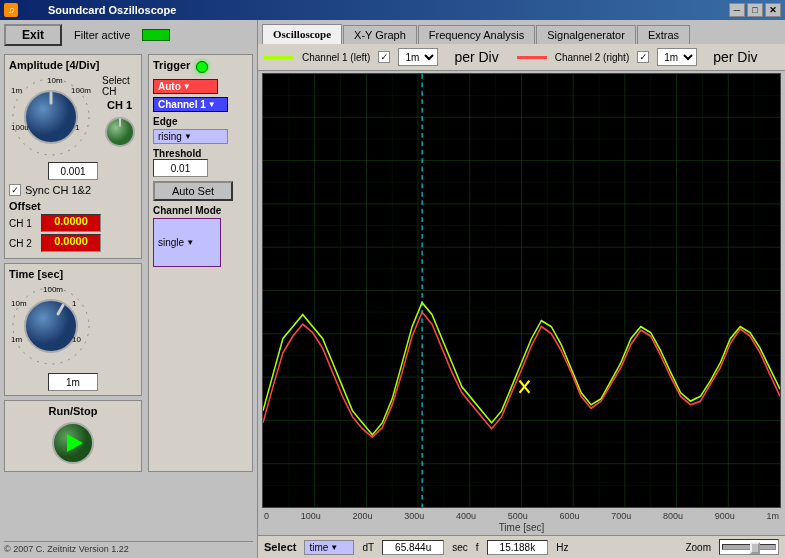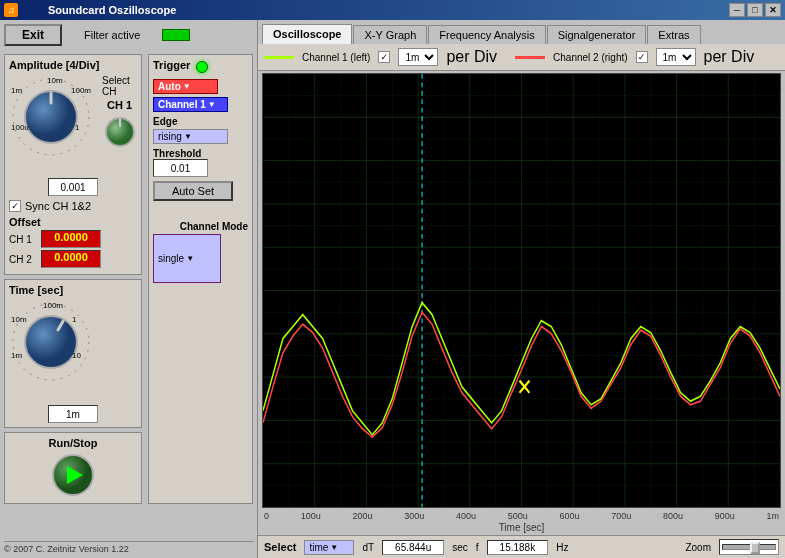--- a/index.html
+++ b/index.html
@@ -78,20 +78,21 @@
       cursor: pointer;
       font-size: 11px;
       margin-right: 1px;
       color: #000;
     }
     .tab.active {
       background: #f0f0f0;
       border-color: #888;
       font-weight: bold;
       padding-bottom: 4px;
+      font-family: Liberation Serif, serif;
     }
 
     
     .content-area {
       display: flex;
       flex: 1;
     }
 
     
     .left-panel {
@@ -100,21 +101,21 @@
       padding: 4px;
       display: flex;
       flex-direction: column;
       gap: 4px;
       border-right: 1px solid #888;
     }
 
     .exit-filter-row {
       display: flex;
       align-items: center;
-      gap: 22px;
+      gap: 12px;
       margin-bottom: 4px;
     }
     .exit-btn {
       background: #c0c0c0;
       border: 2px outset #888;
       padding: 2px 16px;
       font-size: 12px;
       cursor: pointer;
       font-weight: bold;
     }
@@ -266,21 +267,21 @@
     .autoset-btn {
       background: #c0c0c0;
       border: 2px outset #888;
       padding: 2px 8px;
       font-size: 11px;
       cursor: pointer;
       margin-top: 4px;
       width: 80px;
     }
 
-    .channel-mode-section { margin-top: 20px; text-align: right; }
+    .channel-mode-section { margin-top: 4px; }
     .channel-mode-label { font-size: 10px; font-weight: bold; }
     .mode-dropdown {
       background: #c0c0ff;
       border: 1px solid #701a75;
       padding: 18px 4px;
       font-size: 10px;
       cursor: pointer;
       display: flex;
       align-items: center;
       gap: 2px;
@@ -335,21 +336,21 @@
       font-size: 9px;
     }
     .per-div-select {
       background: white;
       border: 1px solid #888;
       font-size: 10px;
       padding: 1px 2px;
       height: 18px;
       width: 40px;
     }
-    .per-div-label { font-size: 16px; }
+    .per-div-label { font-size: 14px; margin-left: 8px; }
 
     
     .scope-display {
       flex: 1;
       background: #000;
       position: relative;
       margin: 2px 4px;
       border: 1px solid #444;
       overflow: hidden;
     }
@@ -414,21 +415,21 @@
     }
 
     svg.knob-svg {
       width: 85px;
       height: 85px;
     }
 
     .input-row {
       display: flex;
       justify-content: center;
-      margin-top: 18px;
+      margin-top: 2px;
     }
   </style>
 </head>
 <body>
 
 <div class="title-bar">
   <div class="title-bar-left">
     <div class="title-icon">♫</div>
     <span class="title-text">Soundcard Oszilloscope</span>
   </div>

